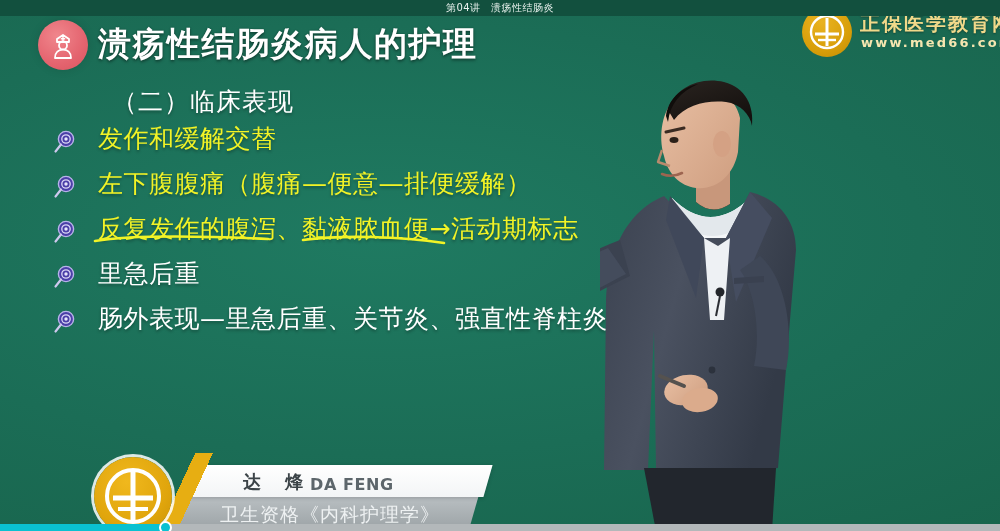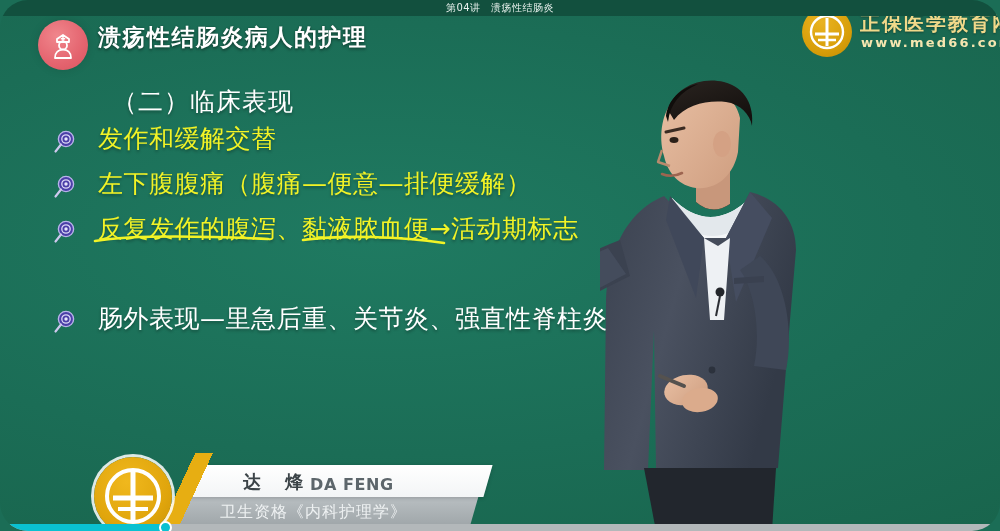--- a/index.html
+++ b/index.html
@@ -9,21 +9,20 @@
     background:#1b6d56;
     position:relative;
   }
 
   
   #stage {
     position:absolute; inset:0;
     background:
       radial-gradient(ellipse 120% 90% at 38% 45%, #1f7a61 0%, #1b6d56 45%, #176047 100%);
     overflow:hidden;
-    border-radius:28px;
   }
 
   
   #topbar {
     position:absolute; left:0; top:0; width:1000px; height:16px;
     background:#12503e;
     z-index:30;
   }
   #topbar-title {
     position:absolute; left:0; top:0; width:1000px; height:16px;
@@ -39,21 +38,21 @@
   }
   #nurse-badge {
     position:absolute; left:38px; top:4px; width:50px; height:50px;
     border-radius:50%;
     background:radial-gradient(circle at 38% 32%, #f0868c 0%, #e4646f 60%, #d9545f 100%);
     box-shadow:0 0 10px rgba(0,0,0,.12);
   }
   #nurse-badge svg { position:absolute; left:11px; top:10px; }
   #page-title {
     position:absolute; left:98px; top:6px;
-    font-size:23px; font-weight:bold; color:#ffffff;
+    font-size:33px; font-weight:bold; color:#ffffff;
     letter-spacing:1.5px;
     text-shadow:0 2px 3px rgba(0,0,0,.35), 0 0 2px rgba(0,0,0,.3);
     white-space:nowrap;
   }
 
   
   #brand {
     position:absolute; right:6px; top:6px; width:196px; height:52px; z-index:25;
   }
   #brand-mark {
@@ -129,21 +128,21 @@
     font-size:18px; font-weight:bold; color:#3c4448; letter-spacing:3px;
     white-space:nowrap; z-index:2;
   }
   #lt-name-pinyin {
     position:absolute; left:262px; top:24px;
     font-size:16px; font-weight:bold; color:#5d666b; letter-spacing:.6px;
     white-space:nowrap; z-index:2;
   }
   #lt-subject {
     position:absolute; left:172px; top:51px;
-    font-size:16px; color:#eef1f2; letter-spacing:1px;
+    font-size:19px; color:#eef1f2; letter-spacing:1px;
     white-space:nowrap; z-index:2;
   }
 
   
   #progress-track {
     position:absolute; left:0; bottom:0; width:1000px; height:7px;
     background:#b3b8ba; z-index:40;
   }
   #progress-fill {
     position:absolute; left:0; top:0; height:7px;
@@ -222,20 +221,31 @@
         <svg width="26" height="26" viewBox="0 0 26 26">
           <circle cx="14" cy="9" r="7.6" fill="#4b3fa8" stroke="#b9b3ea" stroke-width="1.4"></circle>
           <circle cx="14" cy="9" r="4.2" fill="none" stroke="#dcd8f7" stroke-width="1.3"></circle>
           <circle cx="14" cy="9" r="1.7" fill="#e8e5fb"></circle>
           <path d="M9 14.5 L3.5 21.5" stroke="#cfc9ef" stroke-width="2.2" stroke-linecap="round"></path>
         </svg>
       </span>
       <span class="bullet-text txt-yellow">反复发作的腹泻、黏液脓血便→活动期标志</span>
     </div>
 
+    <div class="bullet-row" style="top:193px;">
+      <span class="pin-icon">
+        <svg width="26" height="26" viewBox="0 0 26 26">
+          <circle cx="14" cy="9" r="7.6" fill="#4b3fa8" stroke="#b9b3ea" stroke-width="1.4"></circle>
+          <circle cx="14" cy="9" r="4.2" fill="none" stroke="#dcd8f7" stroke-width="1.3"></circle>
+          <circle cx="14" cy="9" r="1.7" fill="#e8e5fb"></circle>
+          <path d="M9 14.5 L3.5 21.5" stroke="#cfc9ef" stroke-width="2.2" stroke-linecap="round"></path>
+        </svg>
+      </span>
+      <span class="bullet-text txt-white">里急后重</span>
+    </div>
 
     <div class="bullet-row" style="top:238px;">
       <span class="pin-icon">
         <svg width="26" height="26" viewBox="0 0 26 26">
           <circle cx="14" cy="9" r="7.6" fill="#4b3fa8" stroke="#b9b3ea" stroke-width="1.4"></circle>
           <circle cx="14" cy="9" r="4.2" fill="none" stroke="#dcd8f7" stroke-width="1.3"></circle>
           <circle cx="14" cy="9" r="1.7" fill="#e8e5fb"></circle>
           <path d="M9 14.5 L3.5 21.5" stroke="#cfc9ef" stroke-width="2.2" stroke-linecap="round"></path>
         </svg>
       </span>

